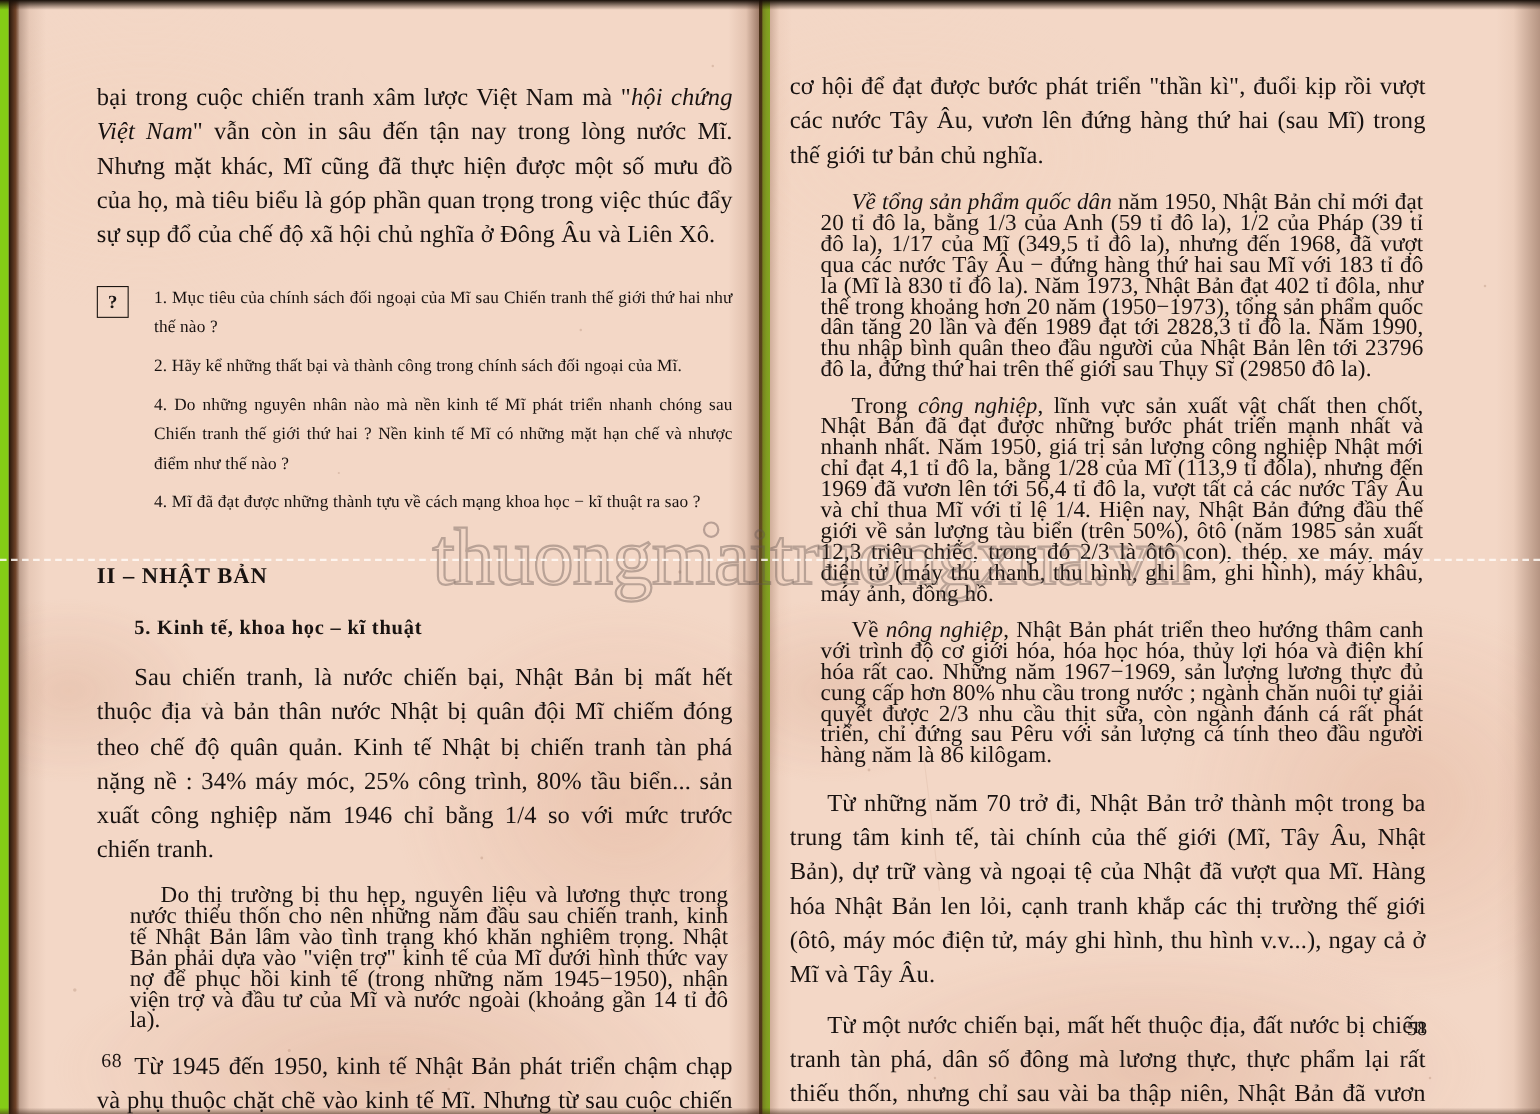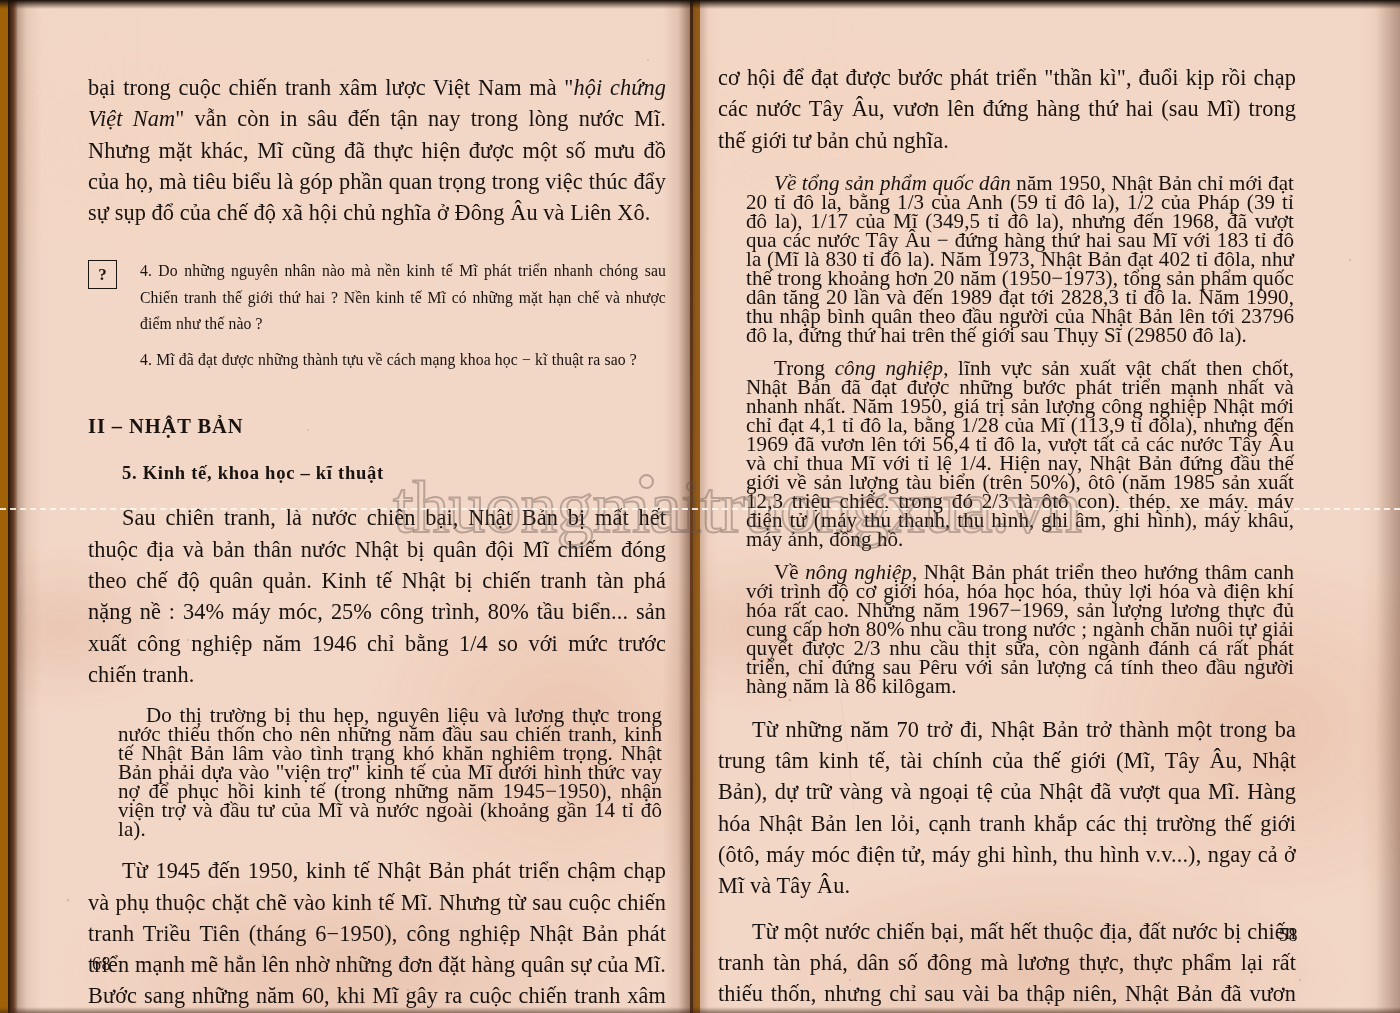--- a/index.html
+++ b/index.html
@@ -5,21 +5,21 @@
   html, body {
     margin: 0;
     padding: 0;
     background: #1a1410;
   }
   #page {
     position: relative;
     width: 1400px;
     height: 1013px;
     overflow: hidden;
-    background: #a16207;
+    background: #84cc16;
     font-family: "Liberation Serif", "DejaVu Serif", serif;
   }
 
   
   .sheet {
     position: absolute;
     top: 0;
     height: 1013px;
     background: #f3d7c6;
   }
@@ -259,35 +259,37 @@
   <div class="spine-line"></div>
   <div class="top-dark"></div>
   <div class="bottom-dark"></div>
 
   <div class="col left">
 
     <p class="body"><span>bại trong cuộc chiến tranh xâm lược Việt Nam mà "</span><span class="it">hội chứng Việt Nam</span><span>" vẫn còn in sâu đến tận nay trong lòng nước Mĩ. Nhưng mặt khác, Mĩ cũng đã thực hiện được một số mưu đồ của họ, mà tiêu biểu là góp phần quan trọng trong việc thúc đẩy sự sụp đổ của chế độ xã hội chủ nghĩa ở Đông Âu và Liên Xô.</span></p>
 
     <div class="qblock">
       <div class="qmark">?</div>
+      <p class="qitem">1. Mục tiêu của chính sách đối ngoại của Mĩ sau Chiến tranh thế giới thứ hai như thế nào ?</p>
+      <p class="qitem">2. Hãy kể những thất bại và thành công trong chính sách đối ngoại của Mĩ.</p>
       <p class="qitem">4. Do những nguyên nhân nào mà nền kinh tế Mĩ phát triển nhanh chóng sau Chiến tranh thế giới thứ hai ? Nền kinh tế Mĩ có những mặt hạn chế và nhược điểm như thế nào ?</p>
       <p class="qitem">4. Mĩ đã đạt được những thành tựu về cách mạng khoa học − kĩ thuật ra sao ?</p>
     </div>
 
     <h2 class="sect">II – NHẬT BẢN</h2>
     <h3 class="subsect">5. Kinh tế, khoa học – kĩ thuật</h3>
 
     <p class="body indent after-head">Sau chiến tranh, là nước chiến bại, Nhật Bản bị mất hết thuộc địa và bản thân nước Nhật bị quân đội Mĩ chiếm đóng theo chế độ quân quản. Kinh tế Nhật bị chiến tranh tàn phá nặng nề : 34% máy móc, 25% công trình, 80% tầu biển... sản xuất công nghiệp năm 1946 chỉ bằng 1/4 so với mức trước chiến tranh.</p>
     <p class="fine indent" style="margin-top:16px; padding:0 4px 0 30px;">Do thị trường bị thu hẹp, nguyên liệu và lương thực trong nước thiếu thốn cho nên những năm đầu sau chiến tranh, kinh tế Nhật Bản lâm vào tình trạng khó khăn nghiêm trọng. Nhật Bản phải dựa vào "viện trợ" kinh tế của Mĩ dưới hình thức vay nợ để phục hồi kinh tế (trong những năm 1945−1950), nhận viện trợ và đầu tư của Mĩ và nước ngoài (khoảng gần 14 tỉ đô la).</p>
     <p class="body indent" style="margin-top:16px;">Từ 1945 đến 1950, kinh tế Nhật Bản phát triển chậm chạp và phụ thuộc chặt chẽ vào kinh tế Mĩ. Nhưng từ sau cuộc chiến tranh Triều Tiên (tháng 6−1950), công nghiệp Nhật Bản phát triển mạnh mẽ hẳn lên nhờ những đơn đặt hàng quân sự của Mĩ. Bước sang những năm 60, khi Mĩ gây ra cuộc chiến tranh xâm lược Việt Nam, nền kinh tế Nhật Bản lại có thêm</p>
   </div>
 
   <div class="col right">
 
-    <p class="body">cơ hội để đạt được bước phát triển "thần kì", đuổi kịp rồi chạp các nước Tây Âu, vươn lên đứng hàng thứ hai (sau Mĩ) trong thế giới tư bản chủ nghĩa.</p>
+    <p class="body">cơ hội để đạt được bước phát triển "thần kì", đuổi kịp rồi vượt các nước Tây Âu, vươn lên đứng hàng thứ hai (sau Mĩ) trong thế giới tư bản chủ nghĩa.</p>
 
     <p class="fine indent" style="margin-top:18px; padding:0 2px 0 28px;"><span class="it">Về tổng sản phẩm quốc dân</span><span> năm 1950, Nhật Bản chỉ mới đạt 20 tỉ đô la, bằng 1/3 của Anh (59 tỉ đô la), 1/2 của Pháp (39 tỉ đô la), 1/17 của Mĩ (349,5 tỉ đô la), nhưng đến 1968, đã vượt qua các nước Tây Âu − đứng hàng thứ hai sau Mĩ với 183 tỉ đô la (Mĩ là 830 tỉ đô la). Năm 1973, Nhật Bản đạt 402 tỉ đôla, như thế trong khoảng hơn 20 năm (1950−1973), tổng sản phẩm quốc dân tăng 20 lần và đến 1989 đạt tới 2828,3 tỉ đô la. Năm 1990, thu nhập bình quân theo đầu người của Nhật Bản lên tới 23796 đô la, đứng thứ hai trên thế giới sau Thụy Sĩ (29850 đô la).</span></p>
 
     <p class="fine indent" style="margin-top:14px; padding:0 2px 0 28px;"><span>Trong </span><span class="it">công nghiệp</span><span>, lĩnh vực sản xuất vật chất then chốt, Nhật Bản đã đạt được những bước phát triển mạnh nhất và nhanh nhất. Năm 1950, giá trị sản lượng công nghiệp Nhật mới chỉ đạt 4,1 tỉ đô la, bằng 1/28 của Mĩ (113,9 tỉ đôla), nhưng đến 1969 đã vươn lên tới 56,4 tỉ đô la, vượt tất cả các nước Tây Âu và chỉ thua Mĩ với tỉ lệ 1/4. Hiện nay, Nhật Bản đứng đầu thế giới về sản lượng tàu biển (trên 50%), ôtô (năm 1985 sản xuất 12,3 triệu chiếc, trong đó 2/3 là ôtô con), thép, xe máy, máy điện tử (máy thu thanh, thu hình, ghi âm, ghi hình), máy khâu, máy ảnh, đồng hồ.</span></p>
 
     <p class="fine indent" style="margin-top:14px; padding:0 2px 0 28px;"><span>Về </span><span class="it">nông nghiệp</span><span>, Nhật Bản phát triển theo hướng thâm canh với trình độ cơ giới hóa, hóa học hóa, thủy lợi hóa và điện khí hóa rất cao. Những năm 1967−1969, sản lượng lương thực đủ cung cấp hơn 80% nhu cầu trong nước ; ngành chăn nuôi tự giải quyết được 2/3 nhu cầu thịt sữa, còn ngành đánh cá rất phát triển, chỉ đứng sau Pêru với sản lượng cá tính theo đầu người hàng năm là 86 kilôgam.</span></p>
 
     <p class="body indent" style="margin-top:18px;">Từ những năm 70 trở đi, Nhật Bản trở thành một trong ba trung tâm kinh tế, tài chính của thế giới (Mĩ, Tây Âu, Nhật Bản), dự trữ vàng và ngoại tệ của Nhật đã vượt qua Mĩ. Hàng hóa Nhật Bản len lỏi, cạnh tranh khắp các thị trường thế giới (ôtô, máy móc điện tử, máy ghi hình, thu hình v.v...), ngay cả ở Mĩ và Tây Âu.</p>
 
     <p class="body indent" style="margin-top:14px;"><span>Từ một nước chiến bại, mất hết thuộc địa, đất nước bị chiến tranh tàn phá, dân số đông mà lương thực, thực phẩm lại rất thiếu thốn, nhưng chỉ sau vài ba thập niên, Nhật Bản đã vươn lên thành một </span></p>

